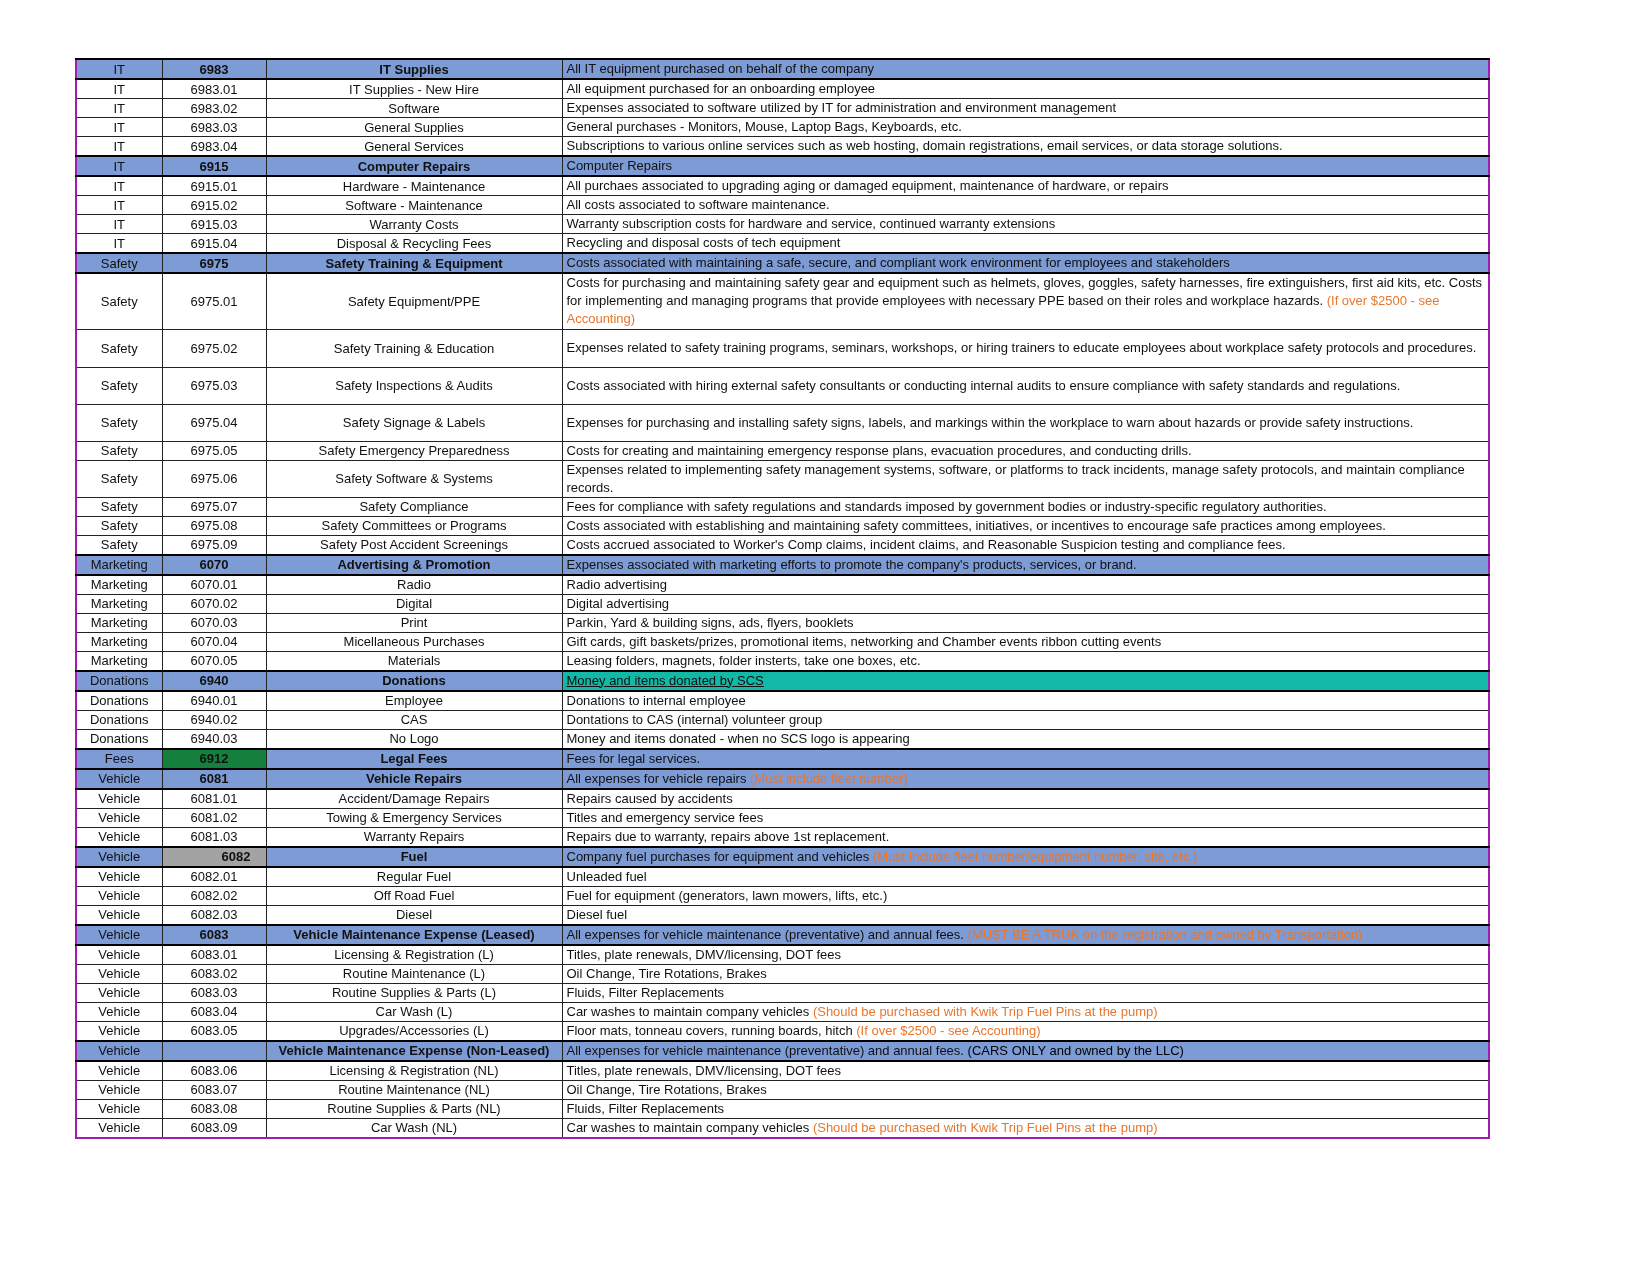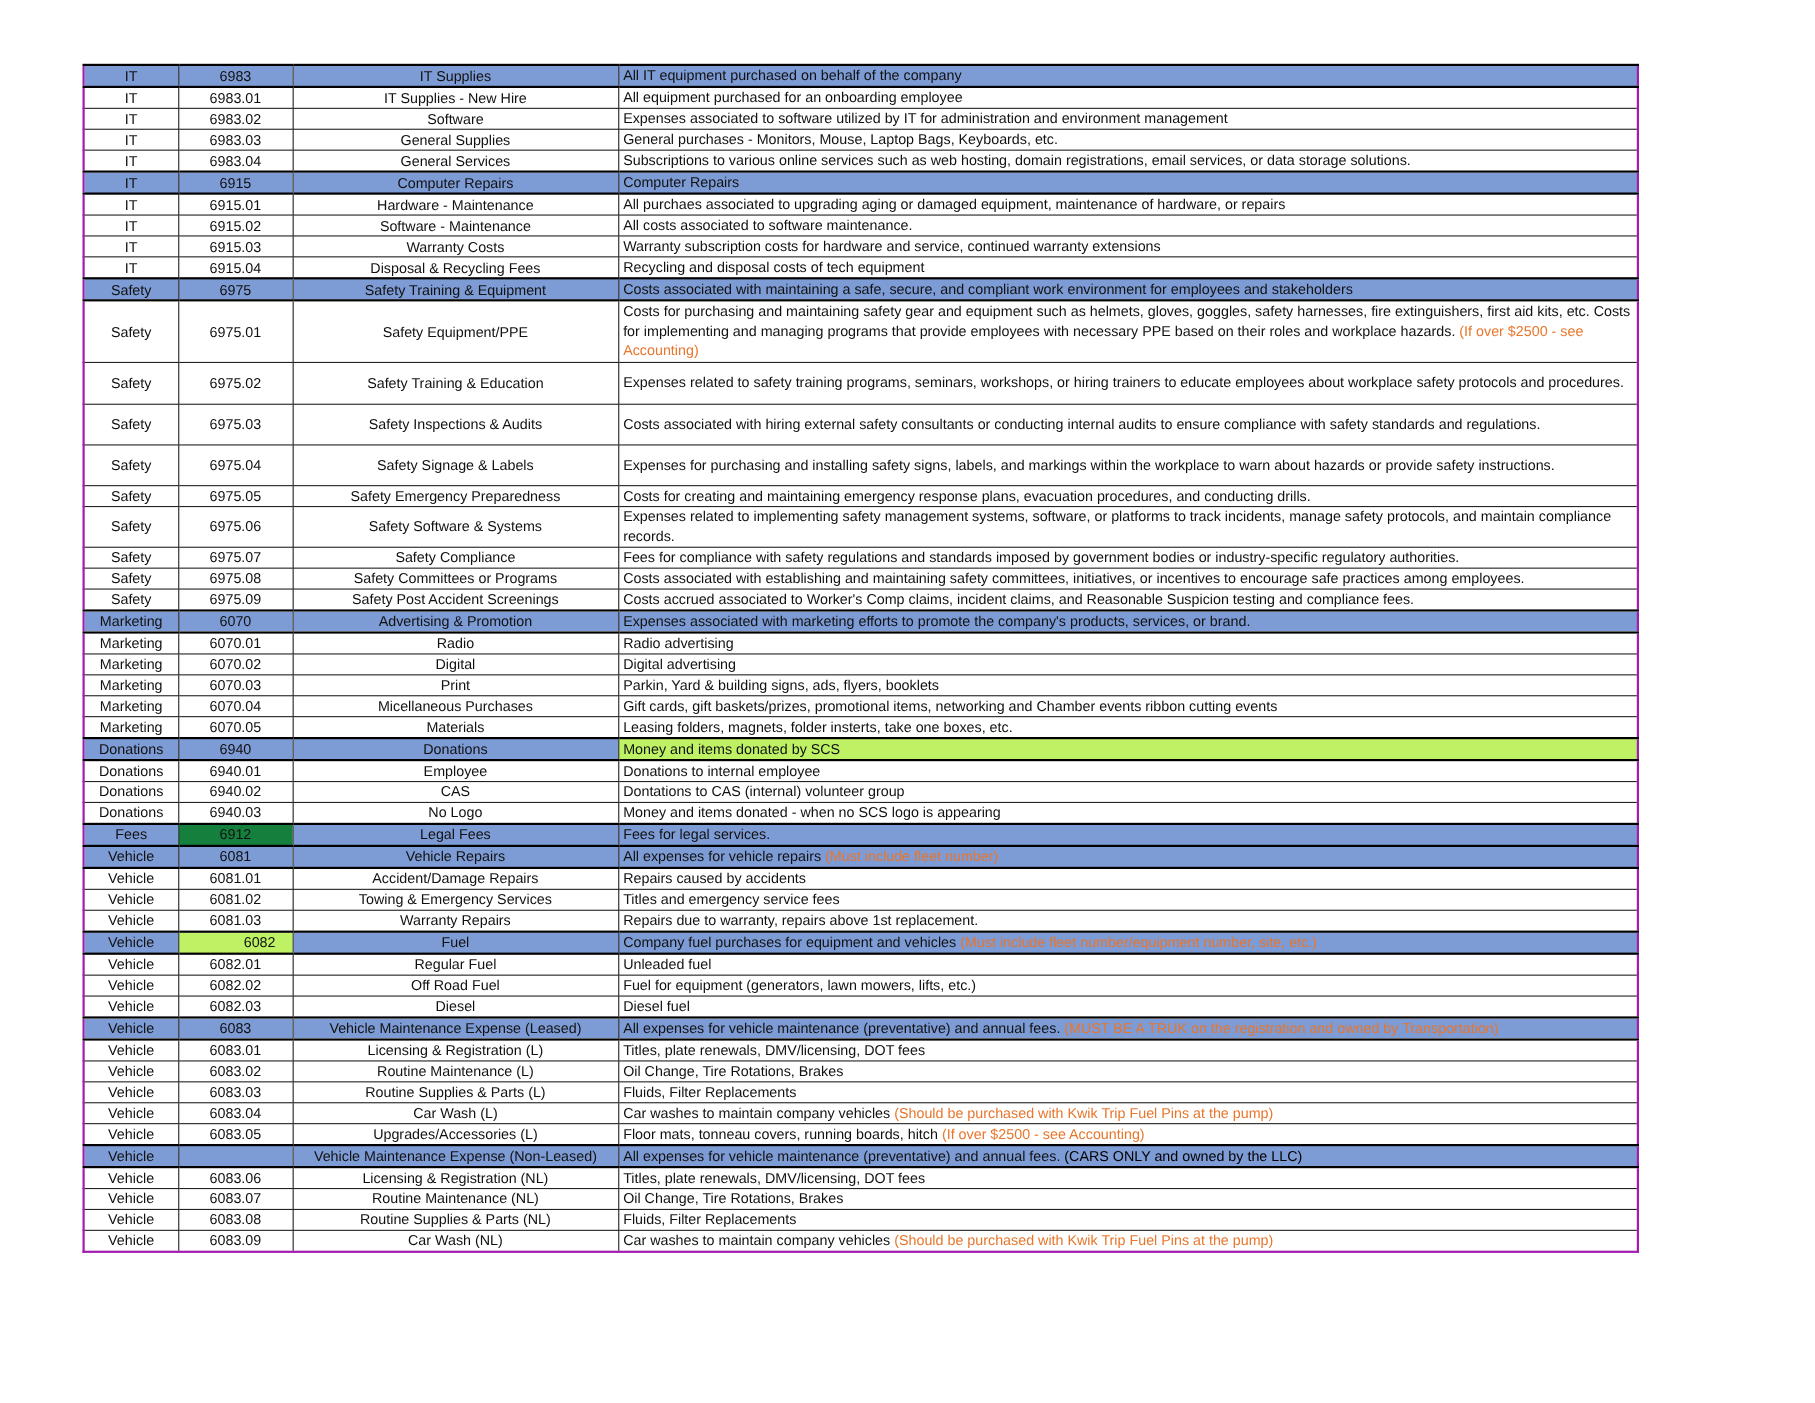--- a/index.html
+++ b/index.html
@@ -35,21 +35,21 @@
     line-height: 17px;
     vertical-align: middle;
     overflow: hidden;
   }
   td.cat, td.code, td.name { text-align: center; }
   td.desc { text-align: left; line-height: 18px; }
   tr.hdr td {
     border-top: 2px solid #000;
     border-bottom: 2px solid #000;
   }
-  tr.hdr td.code, tr.hdr td.name { font-weight: normal; }
+  tr.hdr td.code, tr.hdr td.name { font-weight: bold; }
   .note { }
 </style>
 </head>
 <body>
 
 <main class="sheet">
   <table class="codes">
     <colgroup>
       <col style="width:86px">
       <col style="width:104px">
@@ -210,21 +210,21 @@
         <tr>
           <td class="cat">Marketing</td>
           <td class="code">6070.05</td>
           <td class="name">Materials</td>
           <td class="desc"><span>Leasing folders, magnets, folder insterts, take one boxes, etc.</span></td>
         </tr>
         <tr class="hdr">
           <td class="cat" style="background: rgb(125, 155, 213);">Donations</td>
           <td class="code" style="background: rgb(125, 155, 213);">6940</td>
           <td class="name" style="background: rgb(125, 155, 213);">Donations</td>
-          <td class="desc" style="background: #bef264;"><span>Money and items donated by SCS</span></td>
+          <td class="desc" style="background: #14b8a6; text-decoration: underline;"><span>Money and items donated by SCS</span></td>
         </tr>
         <tr>
           <td class="cat">Donations</td>
           <td class="code">6940.01</td>
           <td class="name">Employee</td>
           <td class="desc"><span>Donations to internal employee</span></td>
         </tr>
         <tr>
           <td class="cat">Donations</td>
           <td class="code">6940.02</td>
@@ -262,21 +262,21 @@
           <td class="desc"><span>Titles and emergency service fees</span></td>
         </tr>
         <tr>
           <td class="cat">Vehicle</td>
           <td class="code">6081.03</td>
           <td class="name">Warranty Repairs</td>
           <td class="desc"><span>Repairs due to warranty, repairs above 1st replacement.</span></td>
         </tr>
         <tr class="hdr">
           <td class="cat" style="background: rgb(125, 155, 213);">Vehicle</td>
-          <td class="code" style="background: #bef264; padding-left: 48px;">6082</td>
+          <td class="code" style="background: #a3a3a3; padding-left: 48px;">6082</td>
           <td class="name" style="background: rgb(125, 155, 213);">Fuel</td>
           <td class="desc" style="background: rgb(125, 155, 213);"><span>Company fuel purchases for equipment and vehicles </span><span class="note" style="color: rgb(232, 118, 44);">(Must include fleet number/equipment number, site, etc.)</span></td>
         </tr>
         <tr>
           <td class="cat">Vehicle</td>
           <td class="code">6082.01</td>
           <td class="name">Regular Fuel</td>
           <td class="desc"><span>Unleaded fuel</span></td>
         </tr>
         <tr>

